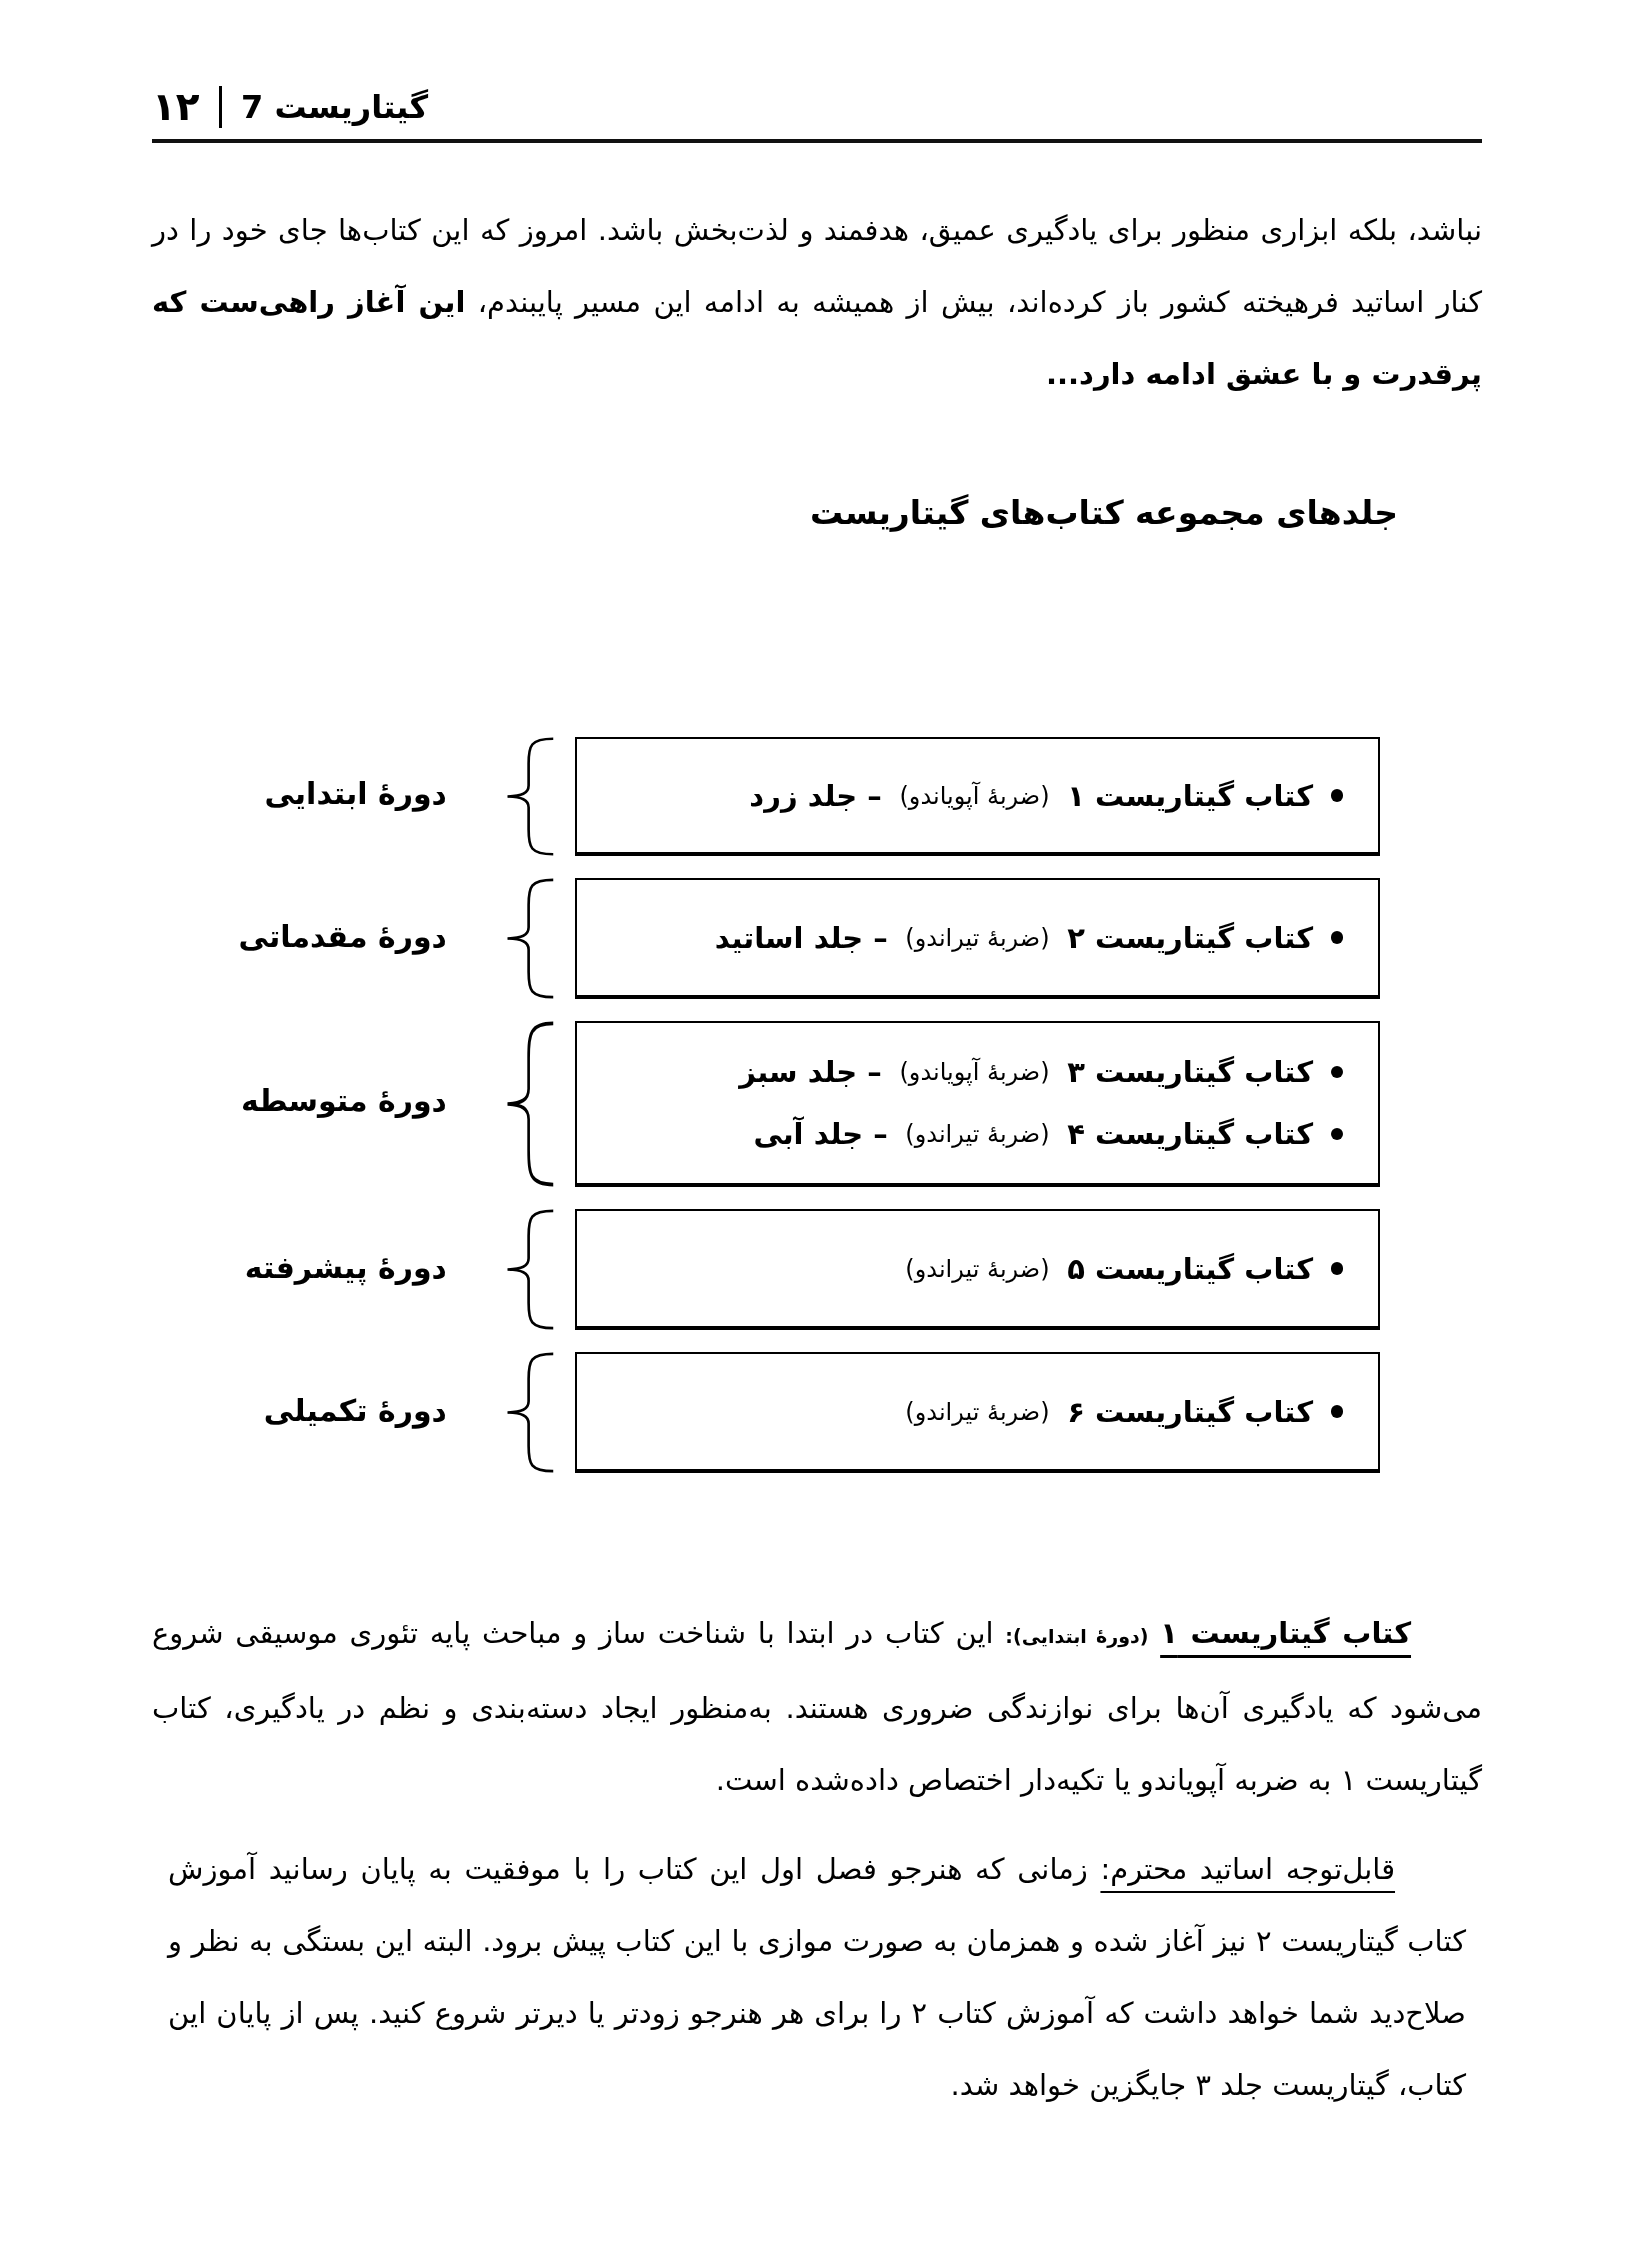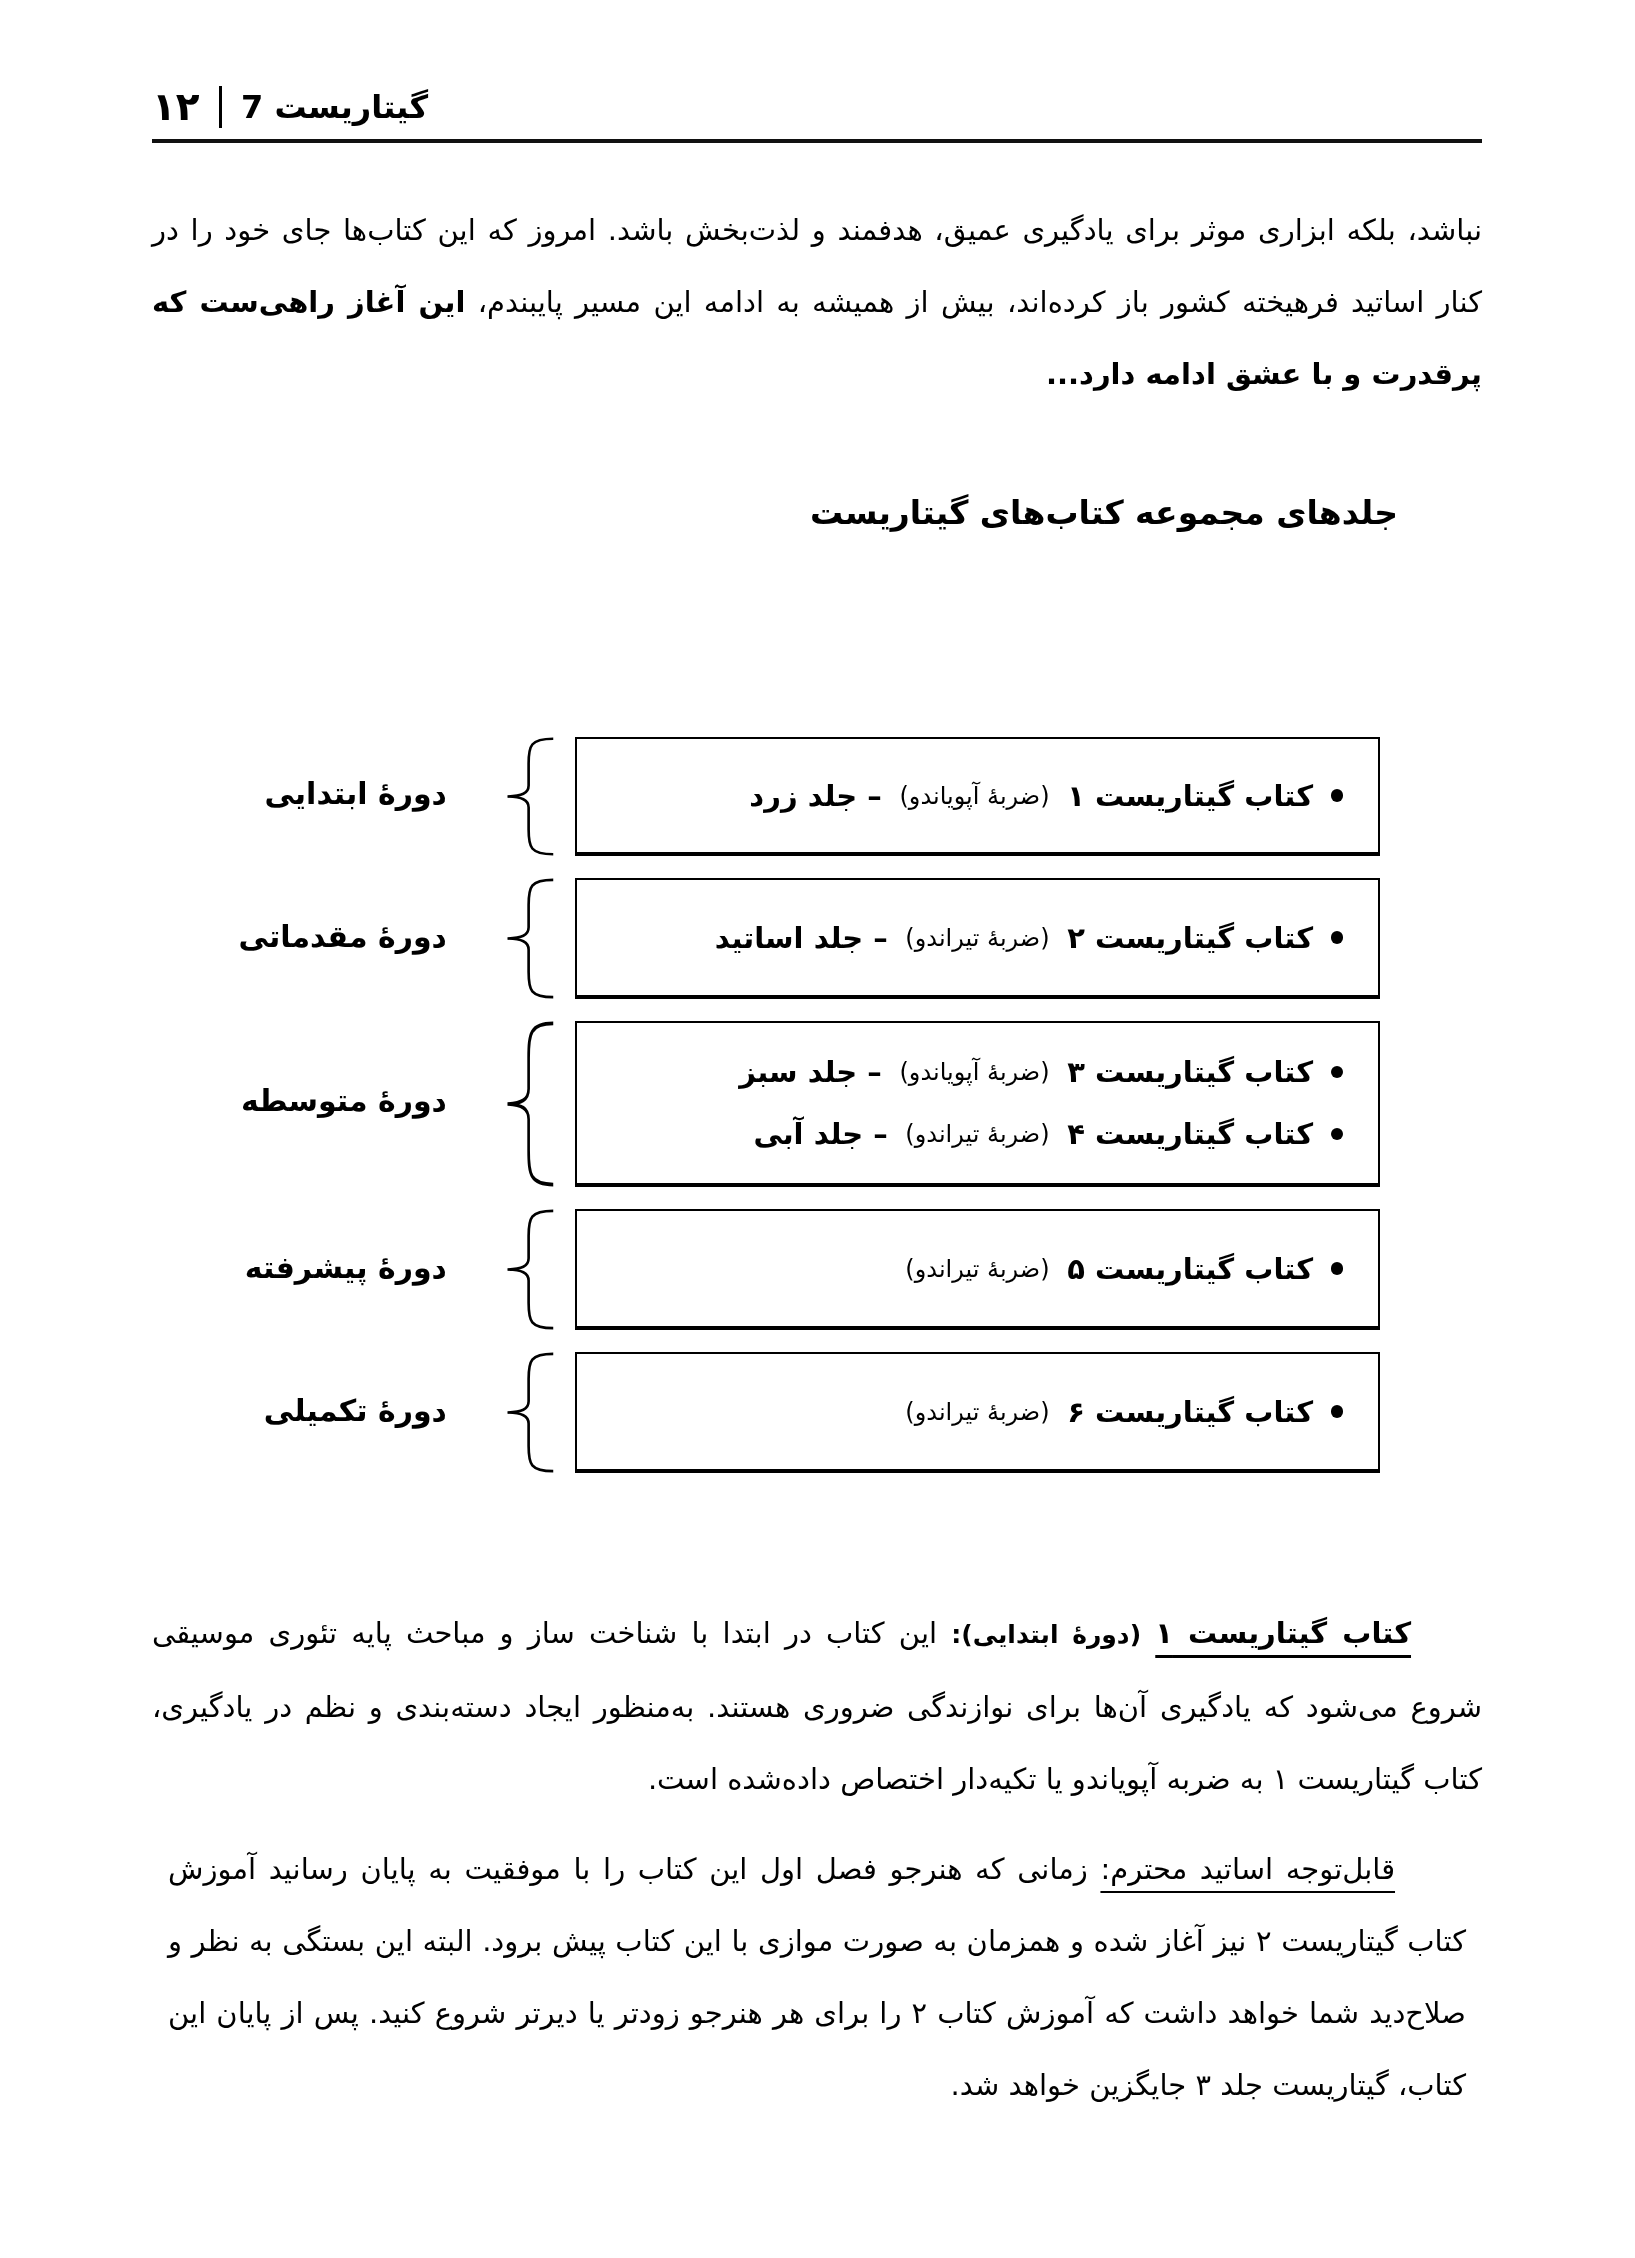--- a/index.html
+++ b/index.html
@@ -52,21 +52,21 @@
 <div class="page">
 
   <div class="header">
     <span class="num">۱۲</span>
     <span class="sep"></span>
     <span class="title">گیتاریست 7</span>
   </div>
   <div class="rule"></div>
 
   <p class="para p1" style="margin:0">
-    <span>نباشد، بلکه ابزاری موثر برای یادگیری عمیق، هدفمند و لذت‌بخش باشد. امروز که این کتاب‌ها جای خود را در کنار اساتید فرهیخته کشور باز کرده‌اند، بیش از همیشه به ادامه این مسیر پایبندم،</span>
+    <span>نباشد، بلکه ابزاری منظور برای یادگیری عمیق، هدفمند و لذت‌بخش باشد. امروز که این کتاب‌ها جای خود را در کنار اساتید فرهیخته کشور باز کرده‌اند، بیش از همیشه به ادامه این مسیر پایبندم،</span>
     <b>این آغاز راهی‌ست که پرقدرت و با عشق ادامه دارد...</b>
   </p>
 
   <div class="heading">جلدهای مجموعه کتاب‌های گیتاریست</div>
 
   <div class="diagram">
 
     <div class="row" style="top:0;height:119px">
       <div class="box" style="top:0;height:119px">
         <div class="item">
@@ -142,21 +142,21 @@
       </div>
       <div class="brace" style="top:0;height:121px"><svg viewBox="0 0 58 135" preserveAspectRatio="none">
             <path d="M56 2 C30 2 28 10 28 30 L28 55 C28 64 20 67 4 67.5 C20 68 28 71 28 80 L28 105 C28 125 30 133 56 133" fill="none" stroke="#000" stroke-width="3"></path>
           </svg></div>
       <div class="level" style="top:41px">دورهٔ تکمیلی</div>
     </div>
   </div>
 
   <p class="para p3" style="margin:0">
     <b class="u">کتاب گیتاریست ۱</b>
-    <b style="font-size:25px">(دورهٔ ابتدایی):</b>
+    <b style="font-size:19px">(دورهٔ ابتدایی):</b>
     <span>این کتاب در ابتدا با شناخت ساز و مباحث پایه تئوری موسیقی شروع می‌شود که یادگیری آن‌ها برای نوازندگی ضروری هستند. به‌منظور ایجاد دسته‌بندی و نظم در یادگیری، کتاب گیتاریست ۱ به ضربه آپویاندو یا تکیه‌دار اختصاص داده‌شده است.</span>
   </p>
 
   <p class="para p4" style="margin:16px">
     <span class="u" style="text-decoration-thickness:1.8px">قابل‌توجه اساتید محترم:</span>
     <span>زمانی که هنرجو فصل اول این کتاب را با موفقیت به پایان رسانید آموزش کتاب گیتاریست ۲ نیز آغاز شده و همزمان به صورت موازی با این کتاب پیش برود. البته این بستگی به نظر و صلاح‌دید شما خواهد داشت که آموزش کتاب ۲ را برای هر هنرجو زودتر یا دیرتر شروع کنید. پس از پایان این کتاب، گیتاریست جلد ۳ جایگزین خواهد شد.</span>
   </p>
 
 </div>
 

